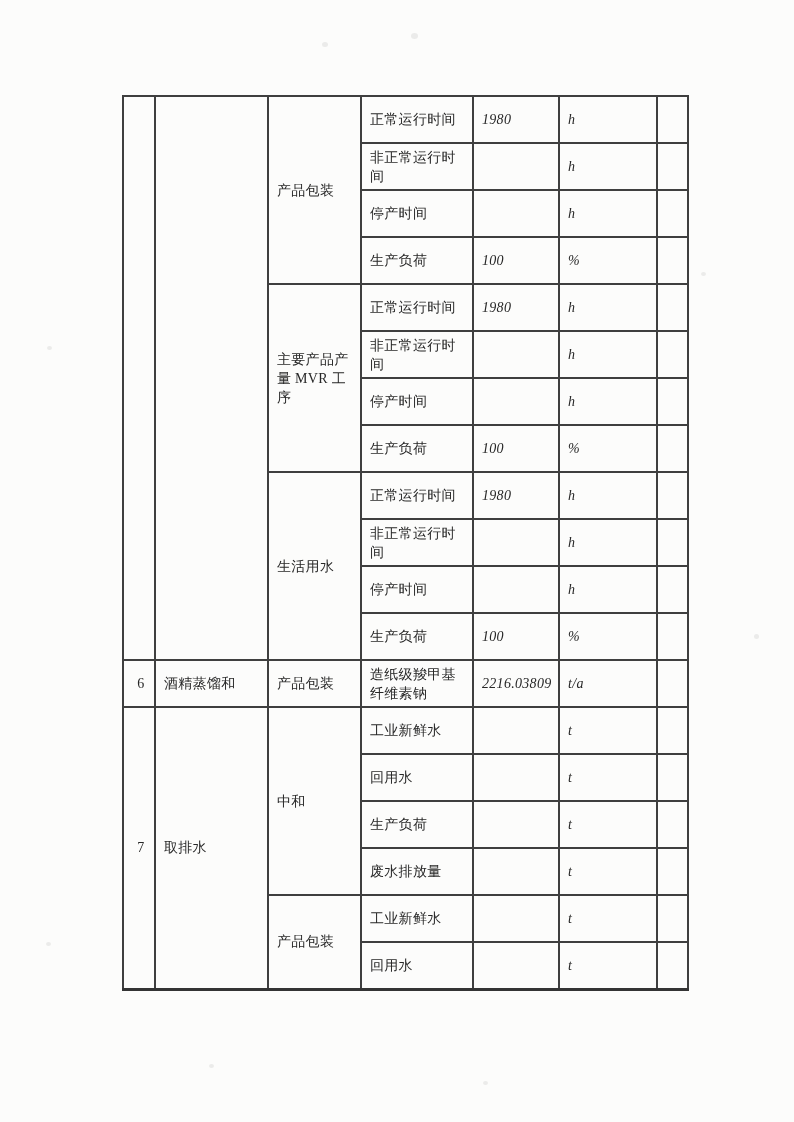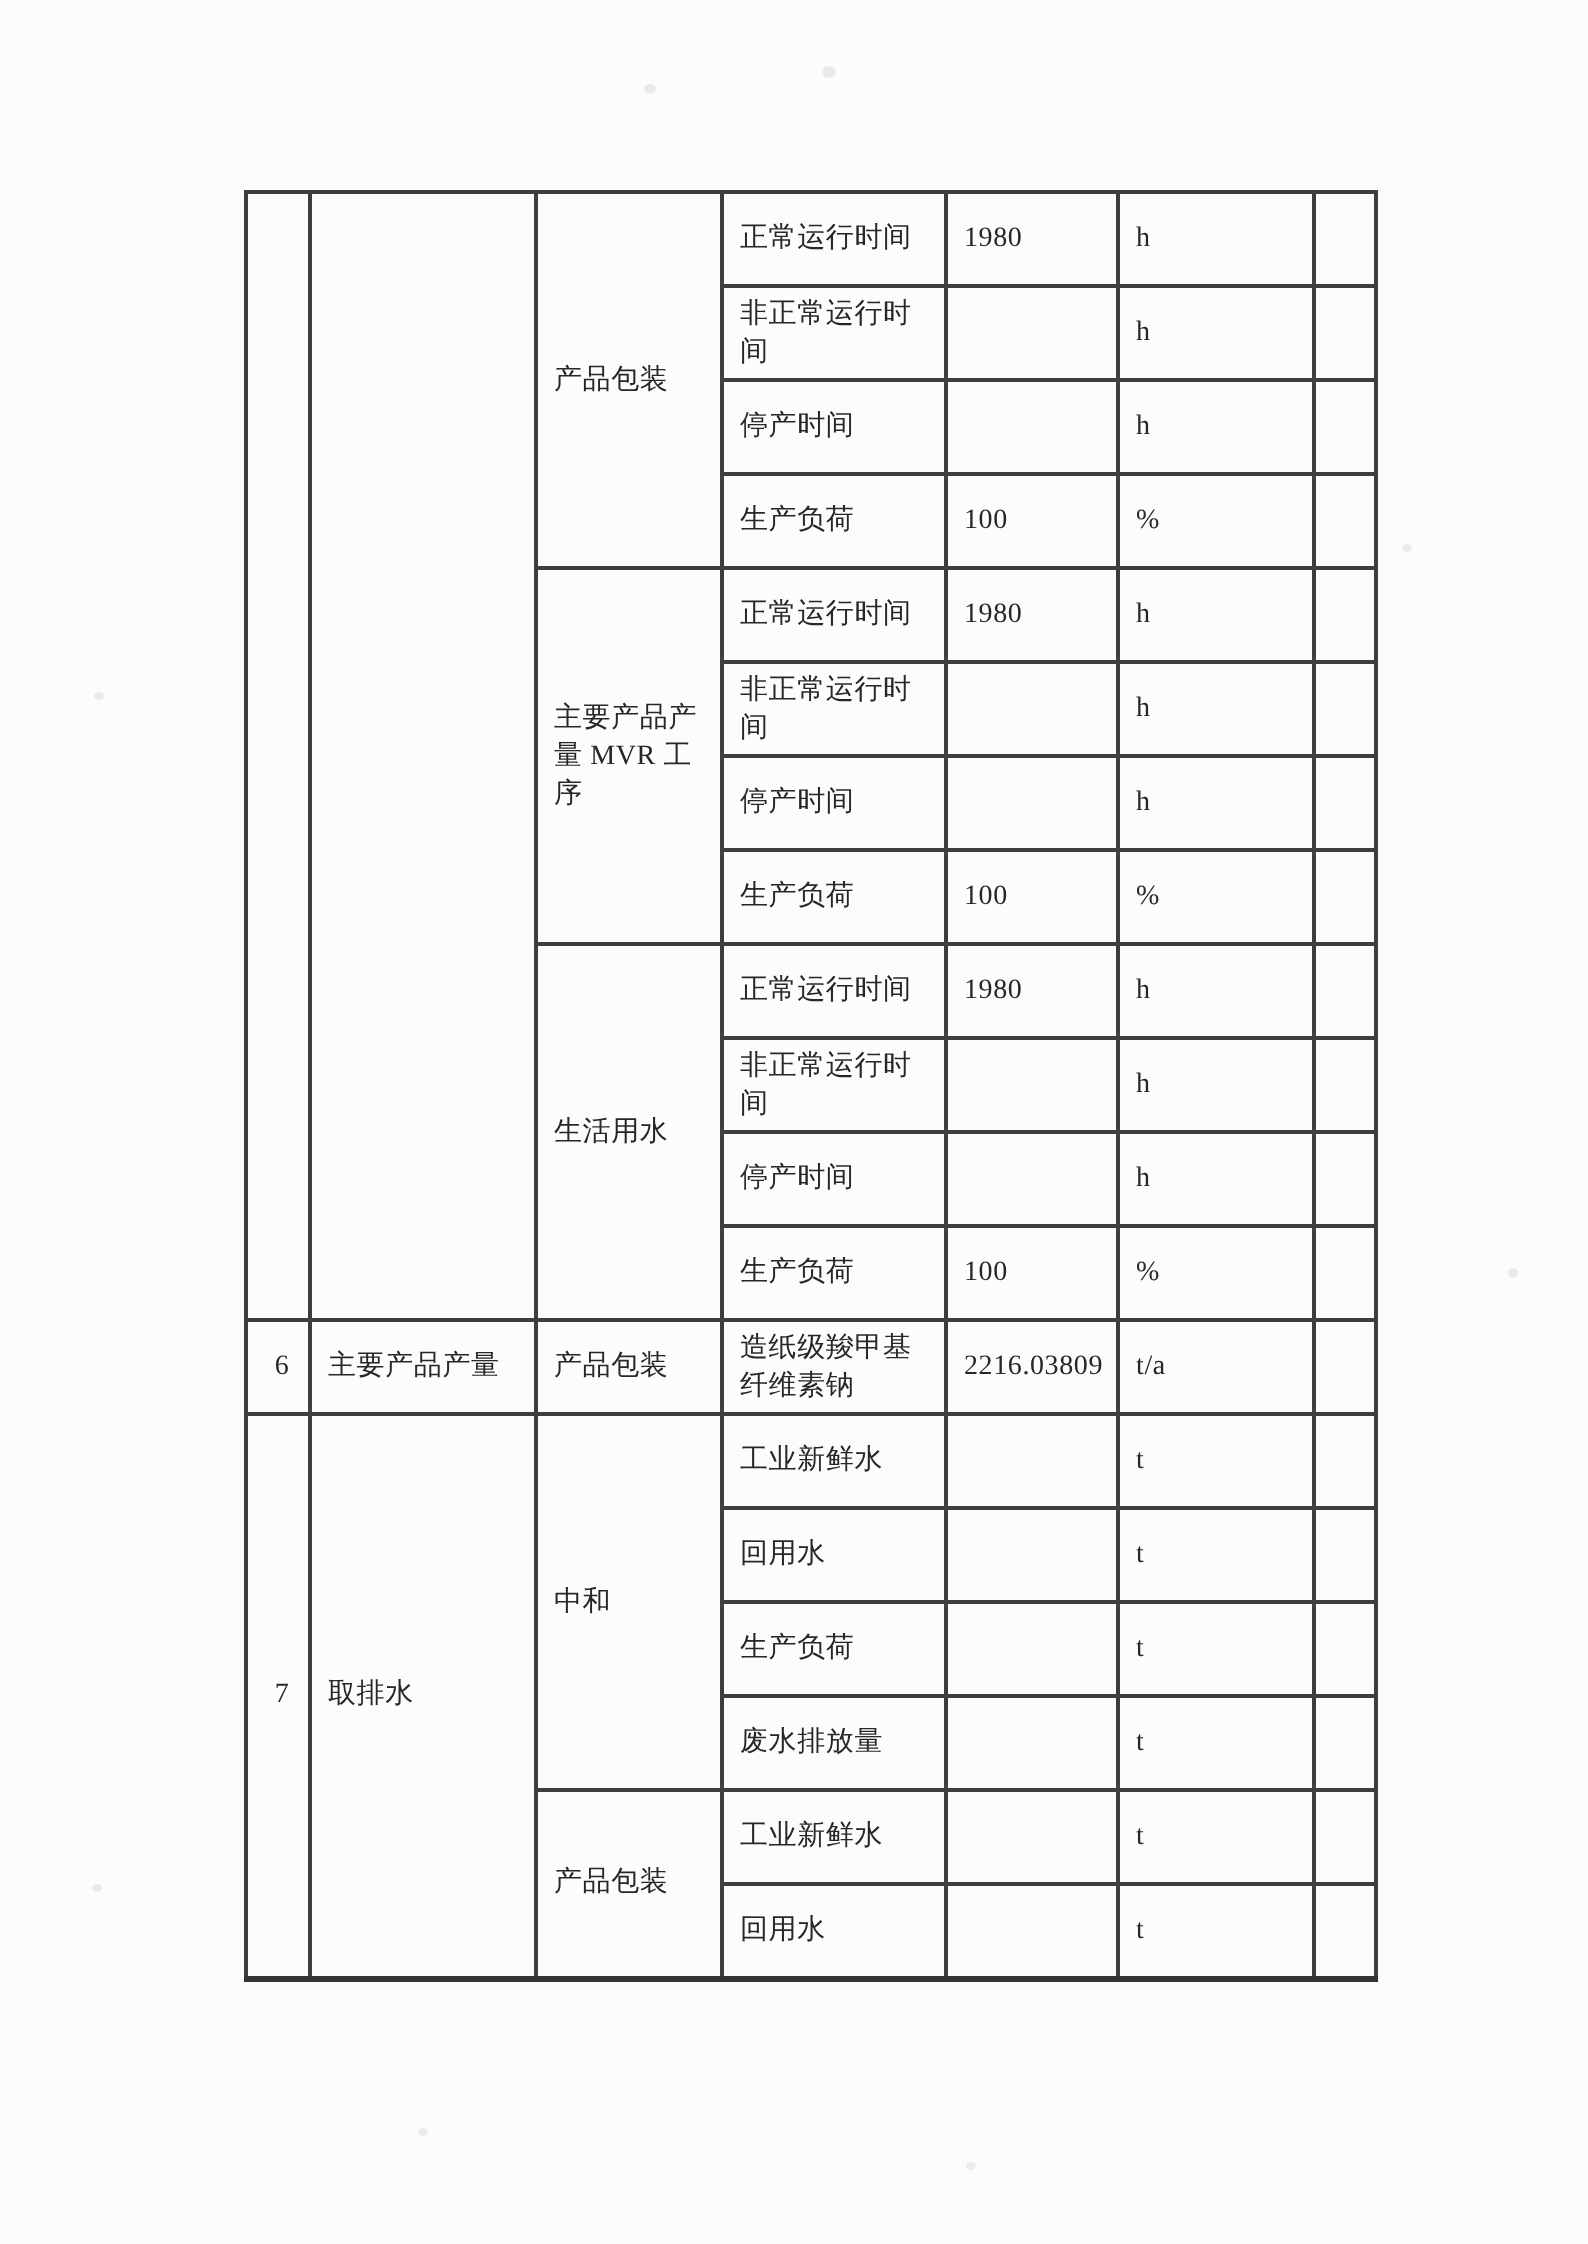--- a/index.html
+++ b/index.html
@@ -48,20 +48,21 @@
   }
   table.data-table tr {
     height: 47px;
   }
   td.cell-no {
     text-align: center;
     padding: 2px 1px;
   }
   td.cell-value, td.cell-unit {
     font-family: "Liberation Serif", "DejaVu Serif", serif;
+    font-style: italic;
   }
   td.cell-remark {
     padding: 0;
   }
 </style>
 </head>
 <body>
 
 <div class="page">
 
@@ -157,21 +158,21 @@
           <td class="cell-remark"></td>
         </tr>
         <tr>
           <td class="cell-item">生产负荷</td>
           <td class="cell-value">100</td>
           <td class="cell-unit">%</td>
           <td class="cell-remark"></td>
         </tr>
         <tr>
           <td class="cell-no">6</td>
-          <td class="cell-category">主要产品产量</td>
+          <td class="cell-category">酒精蒸馏和</td>
           <td class="cell-group">产品包装</td>
           <td class="cell-item">造纸级羧甲基纤维素钠</td>
           <td class="cell-value">2216.03809</td>
           <td class="cell-unit">t/a</td>
           <td class="cell-remark"></td>
         </tr>
         <tr>
           <td class="cell-no" rowspan="6">7</td>
           <td class="cell-category" rowspan="6">取排水</td>
           <td class="cell-group" rowspan="4">中和</td>

